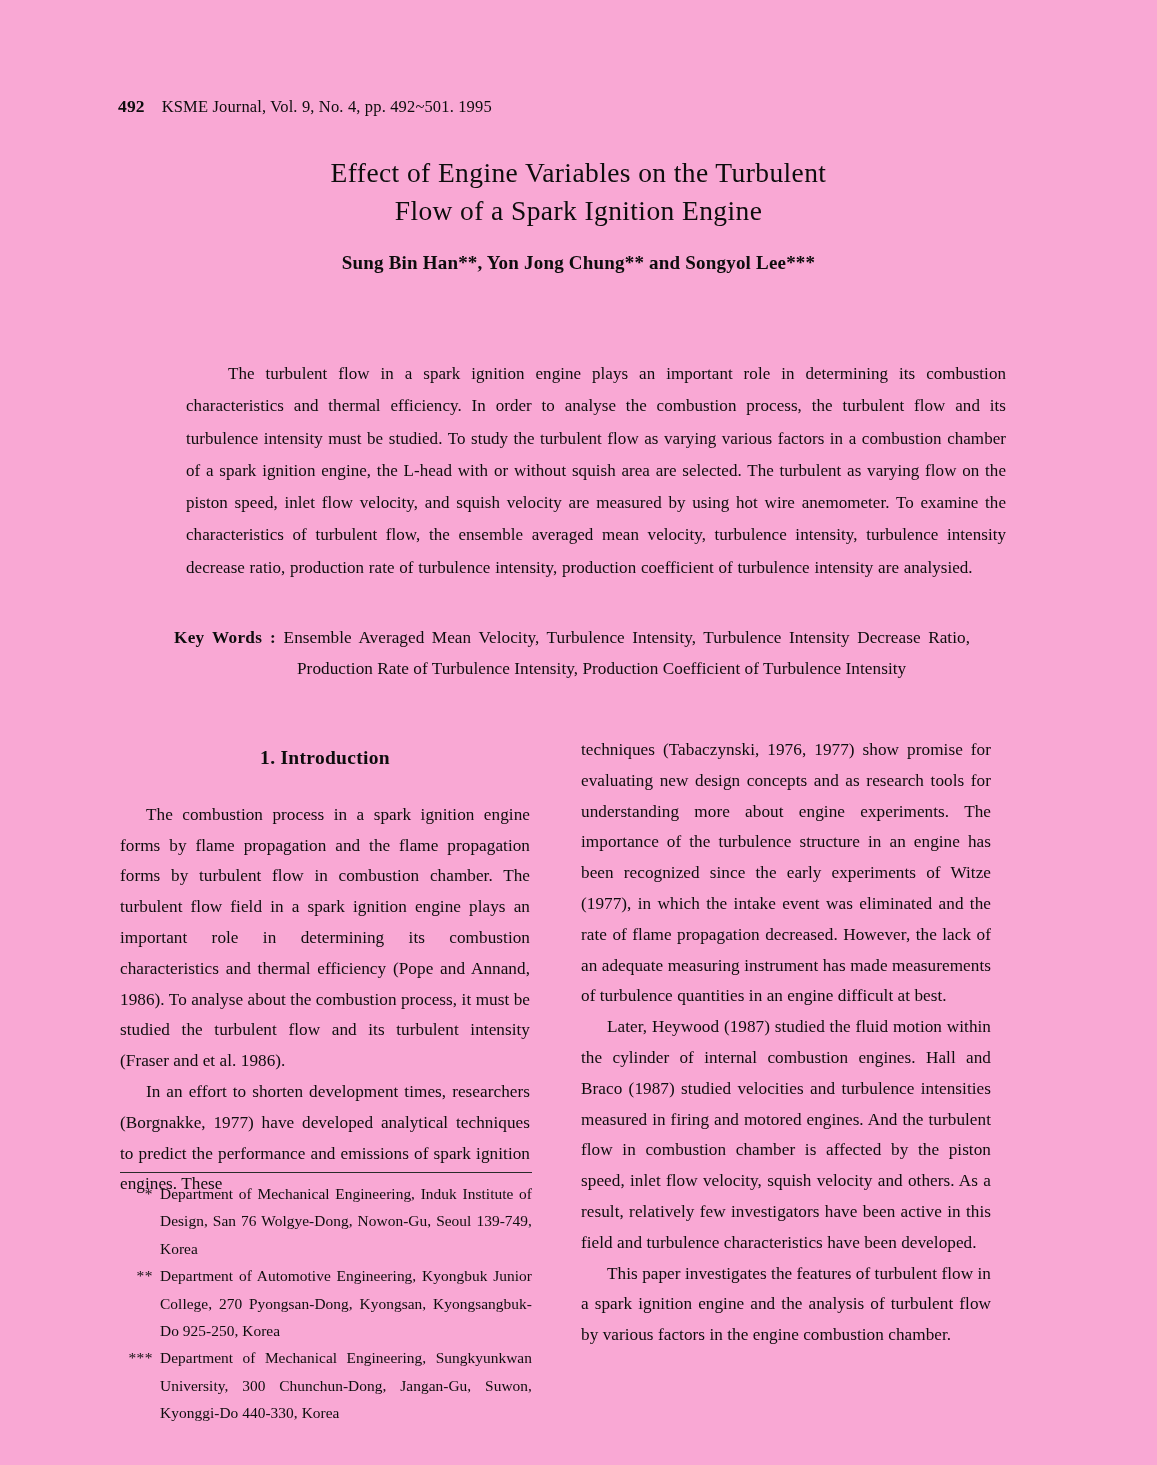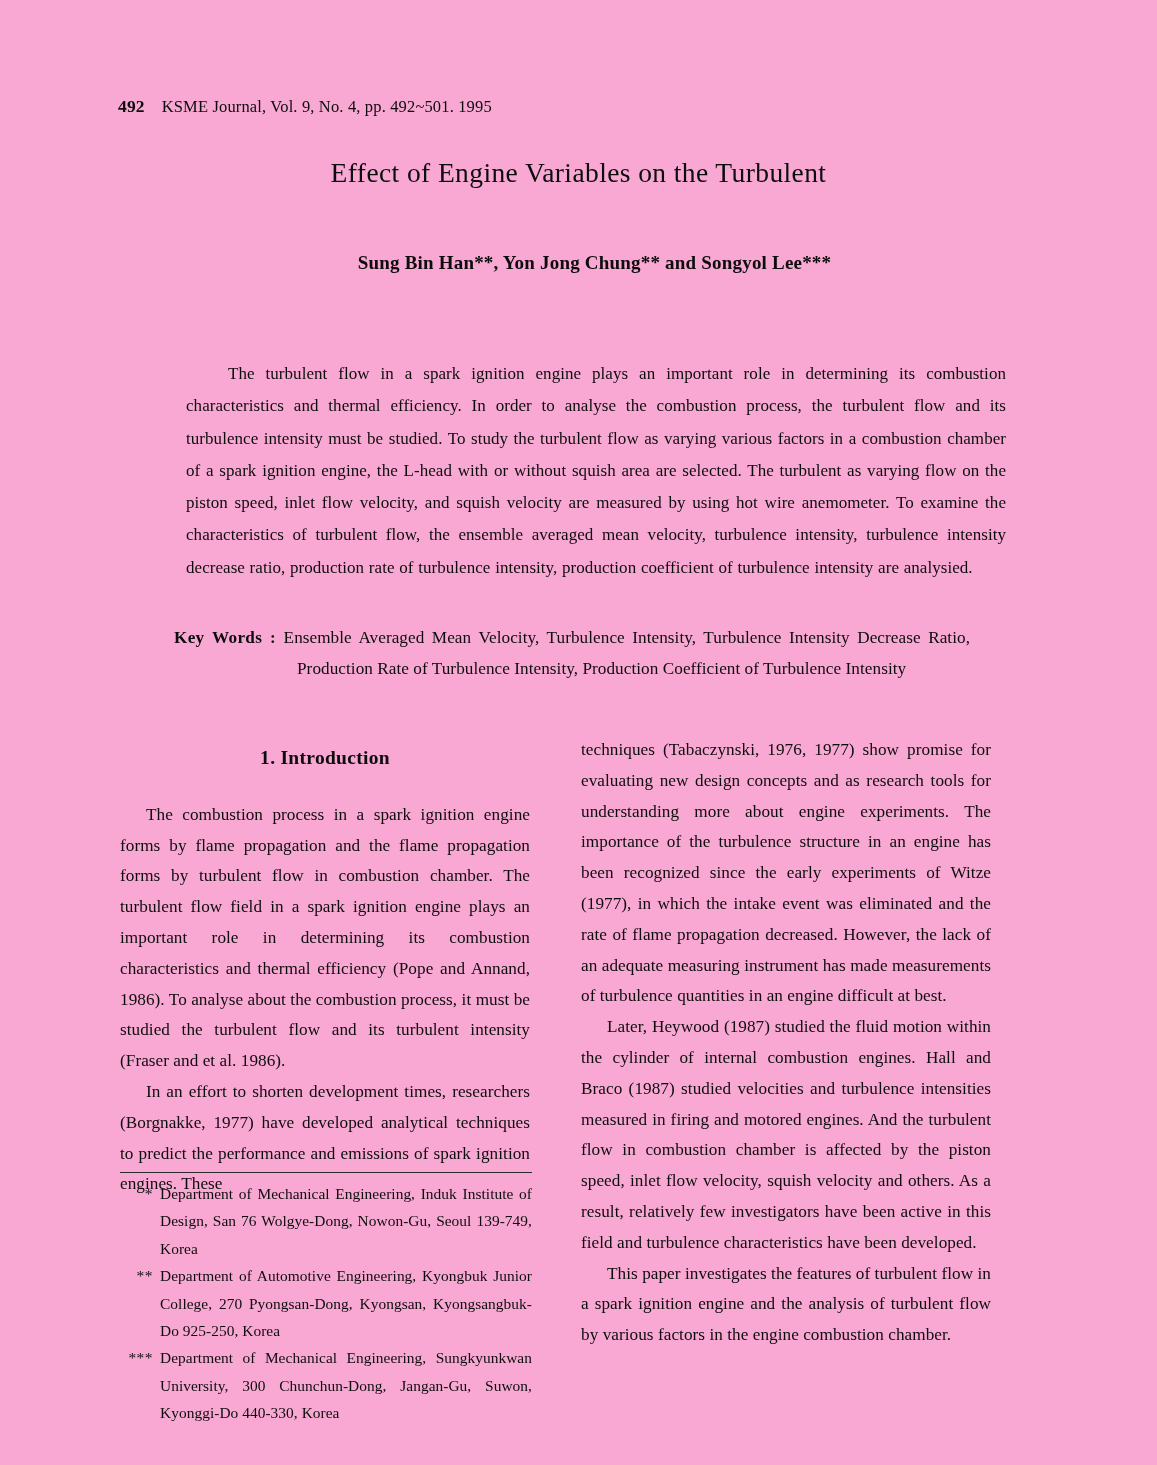--- a/index.html
+++ b/index.html
@@ -48,21 +48,21 @@
   .title-line {
     font-size: 27.5px;
     line-height: 38px;
     letter-spacing: 0.4px;
     font-weight: normal;
   }
 
   
   .authors-block {
     position: absolute;
-    left: 134px;
+    left: 118px;
     top: 252px;
     width: 921px;
     text-align: center;
   }
   .authors {
     font-size: 19px;
     font-weight: bold;
     letter-spacing: 0.2px;
   }
   .received {
@@ -172,20 +172,21 @@
 <body>
 
 <div class="page">
 
   <div class="runhead">
     <span class="folio">492</span><span>KSME Journal, Vol. 9, No. 4, pp. 492~501. 1995</span>
   </div>
 
   <div class="title-block">
     <div class="title-line">Effect of Engine Variables on the Turbulent</div>
+    <div class="title-line">Flow of a Spark Ignition Engine</div>
   </div>
 
   <div class="authors-block">
     <div class="authors">Sung Bin Han**, Yon Jong Chung** and Songyol Lee***</div>
   </div>
 
   <div class="abstract">The turbulent flow in a spark ignition engine plays an important role in determining its combustion characteristics and thermal efficiency. In order to analyse the combustion process, the turbulent flow and its turbulence intensity must be studied. To study the turbulent flow as varying various factors in a combustion chamber of a spark ignition engine, the L-head with or without squish area are selected. The turbulent as varying flow on the piston speed, inlet flow velocity, and squish velocity are measured by using hot wire anemometer. To examine the characteristics of turbulent flow, the ensemble averaged mean velocity, turbulence intensity, turbulence intensity decrease ratio, production rate of turbulence intensity, production coefficient of turbulence intensity are analysied.</div>
 
   <div class="keywords">
     <span class="kw-body">

